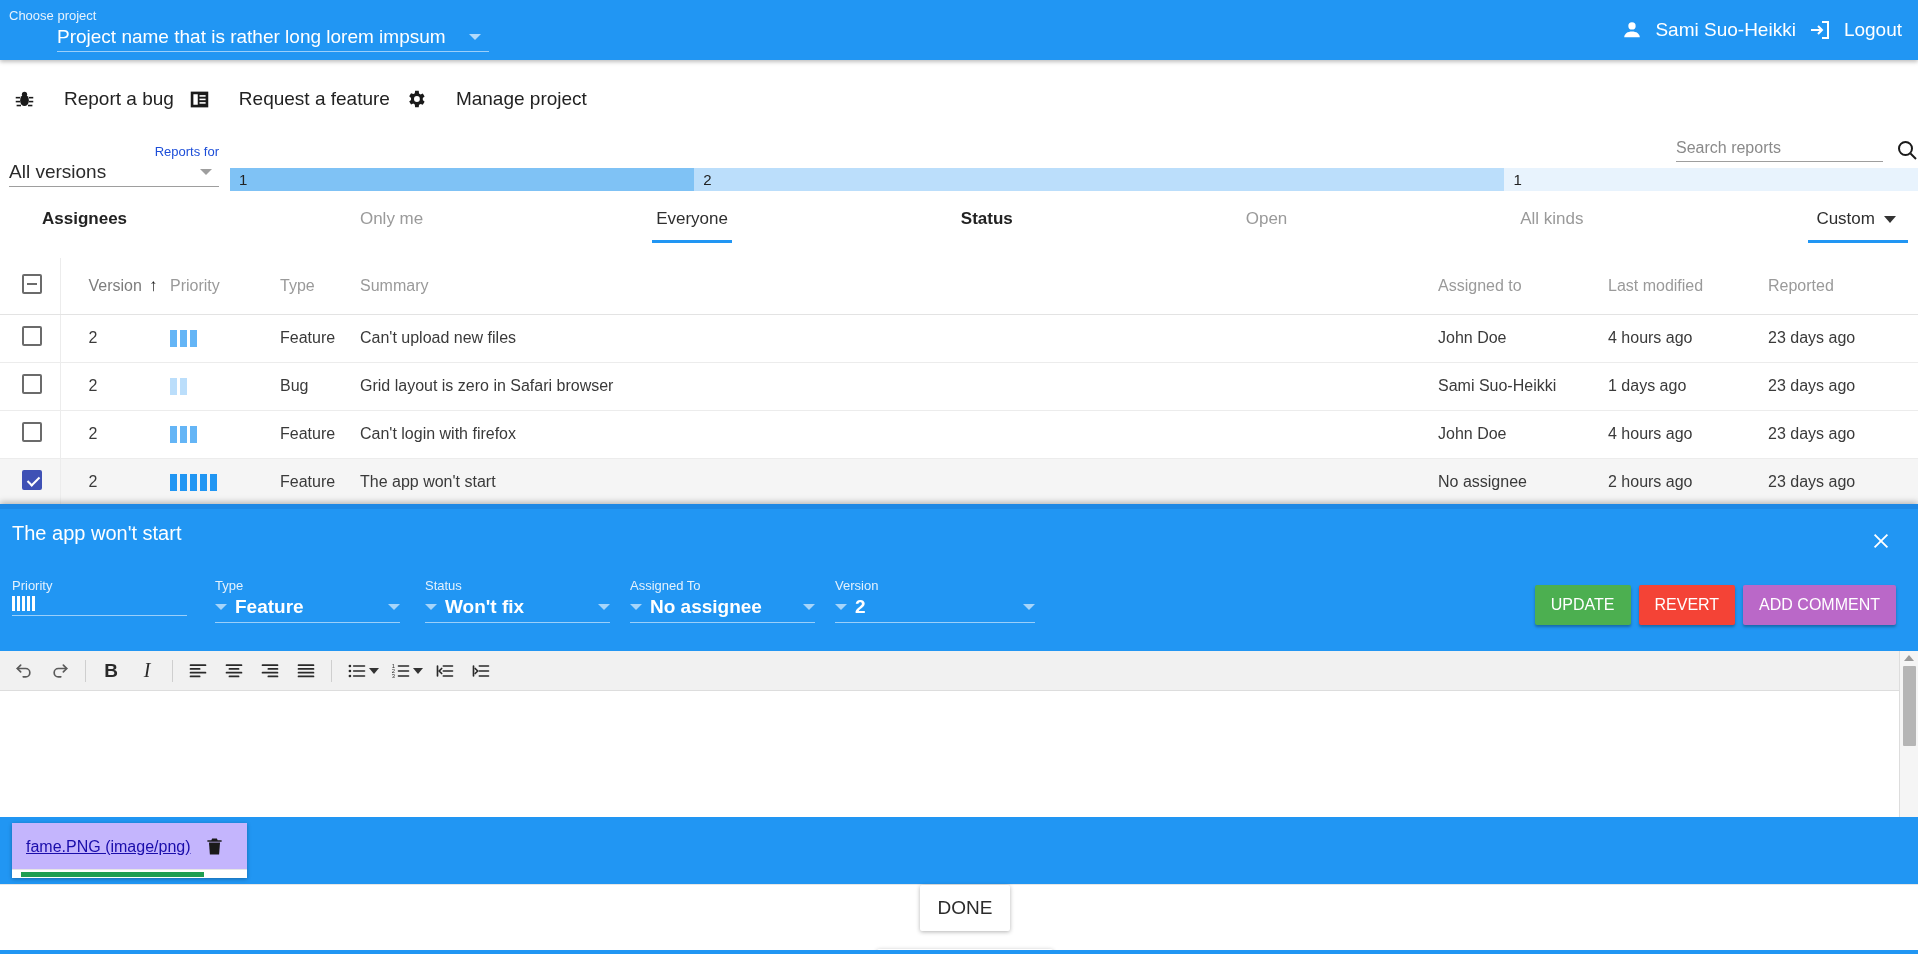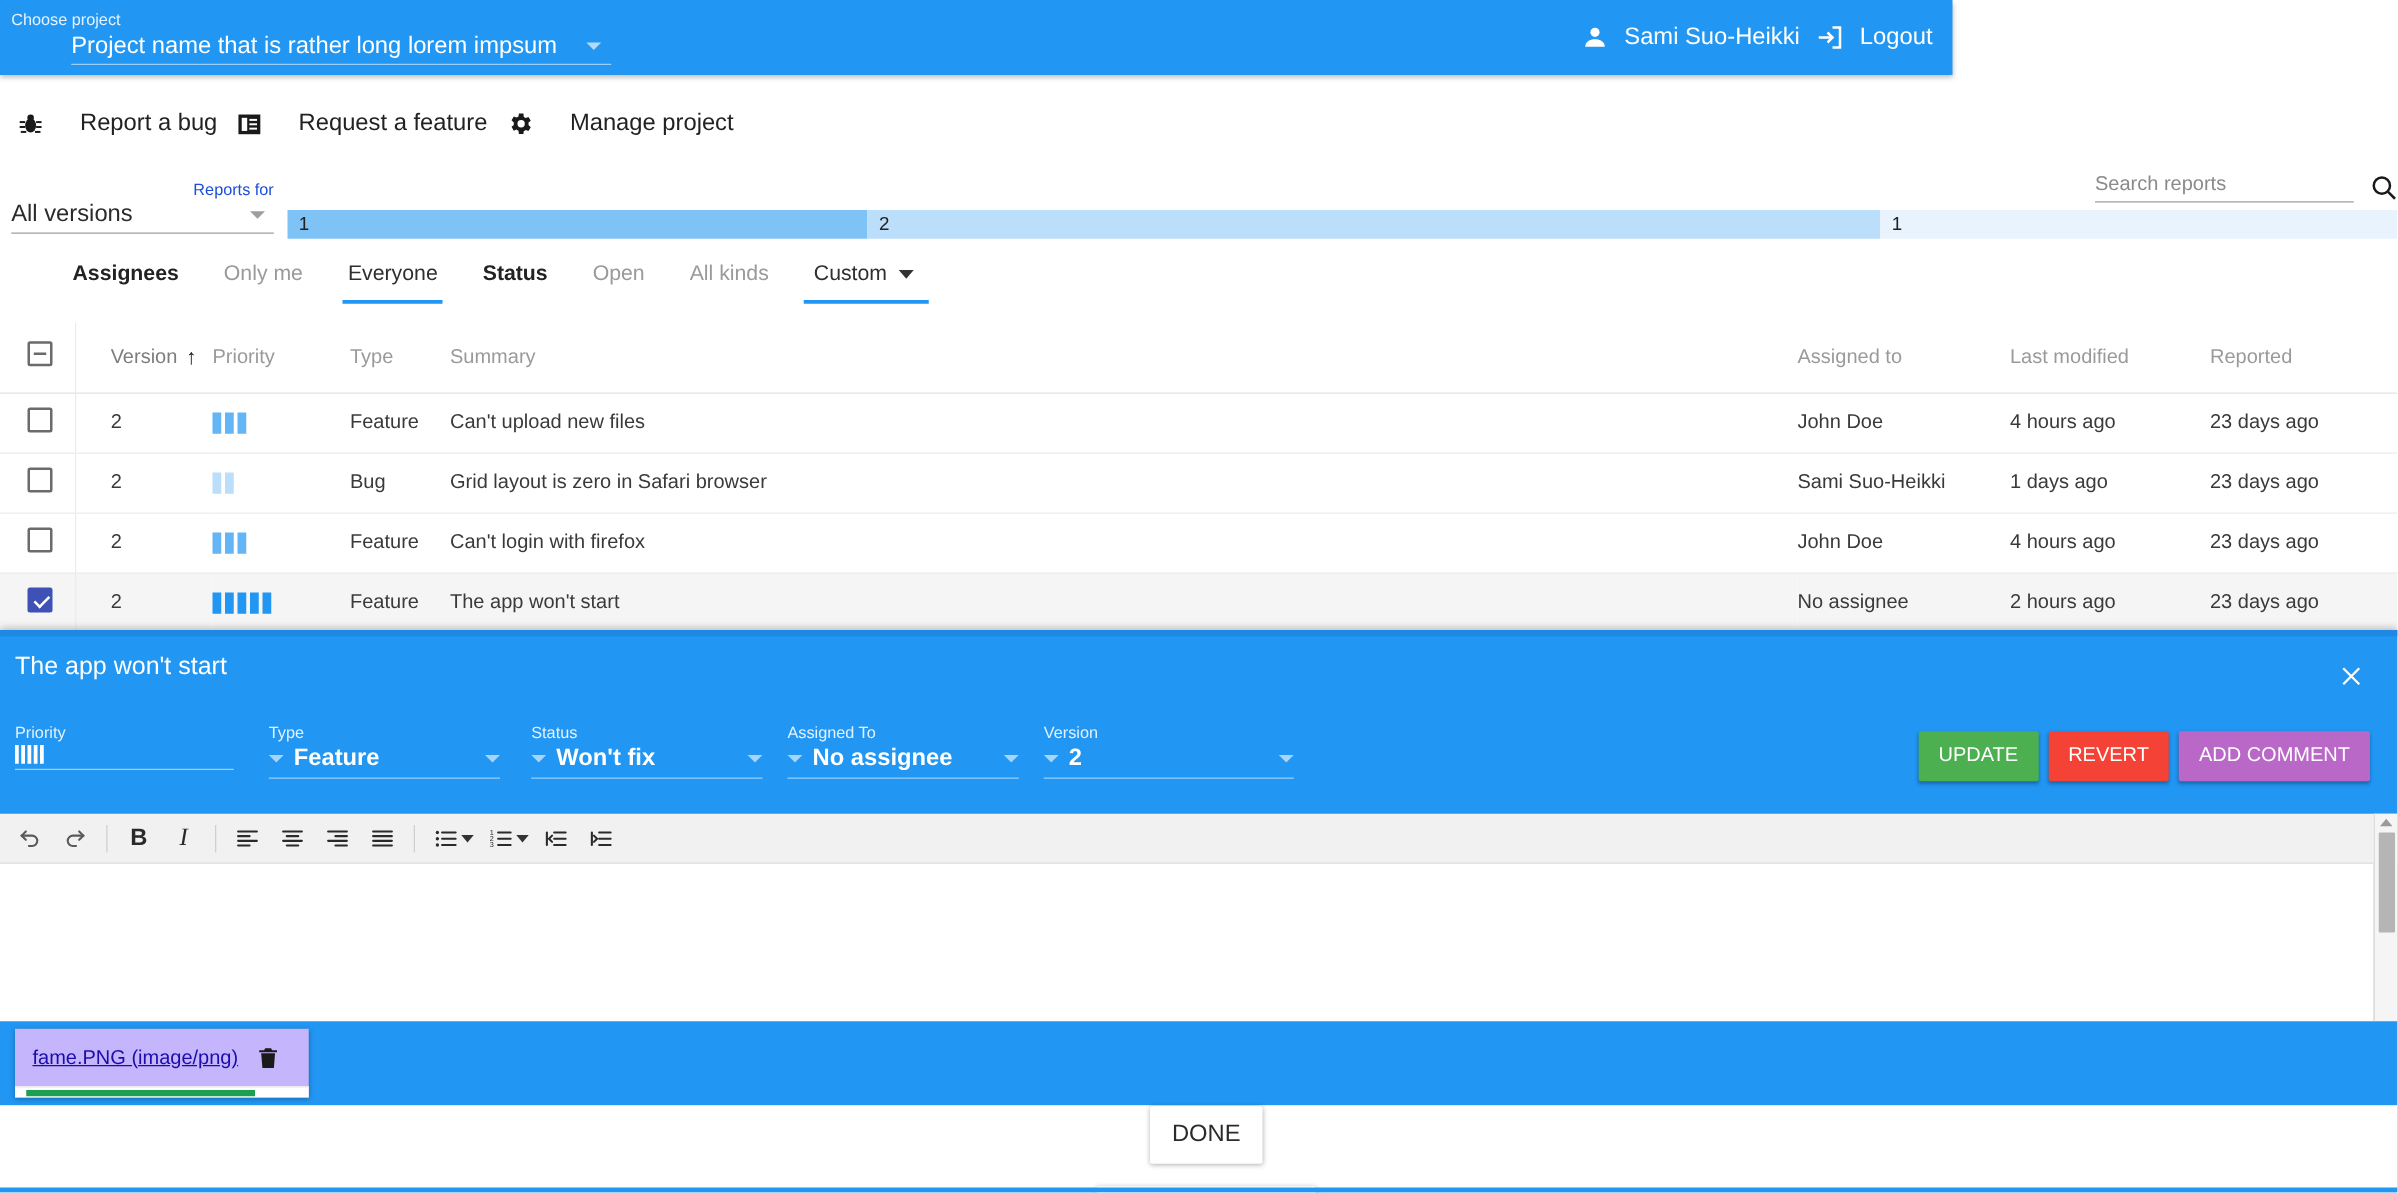--- a/index.html
+++ b/index.html
@@ -6,21 +6,21 @@
   html,body { width:1918px; height:954px; overflow:hidden; }
   body {
     font-family: "Liberation Sans", sans-serif;
     background:#fff; color:#333; font-size:16px;
     -webkit-font-smoothing: antialiased;
   }
   .app { position:relative; width:1918px; height:954px; }
 
   
   .topbar {
-    position:absolute; top:0; left:0; width:1562px; height:60px;
+    position:absolute; top:0; left:0; width:1918px; height:60px;
     background:#2196F3; color:#fff;
     box-shadow:0 2px 4px rgba(0,0,0,.25);
     z-index:5;
   }
   .proj-select { position:absolute; left:9px; top:8px; width:480px; }
   .proj-label { font-size:13px; color:#e6f2fd; line-height:15px; }
   .proj-value-row {
     display:flex; align-items:center; justify-content:space-between;
     border-bottom:1px solid rgba(255,255,255,.55);
     padding-bottom:3px; margin-top:3px;margin-left:48px;
@@ -70,21 +70,21 @@
     border-top:6px solid #9e9e9e; margin-right:7px;
   }
   .versionbar {
     position:absolute; left:230px; top:28px; right:0; height:23px; display:flex;
   }
   .vseg { display:flex; align-items:center; font-size:15px; color:#222; padding-left:9px; }
 
   
   .tabsrow {
     position:absolute; top:205px; left:0; width:1918px; height:53px;
-    display:flex; align-items:flex-start; padding-left:40px; gap:0;
+    display:flex; align-items:flex-start; padding-left:24px; gap:0;justify-content:space-between;
   }
   .tab { position:relative; padding:4px 18px 14px 18px; font-size:17px; cursor:pointer; white-space:nowrap;}
   .tab.group { color:#222; font-weight:bold; cursor:default;}
   .tab.inactive { color:#9a9a9a; }
   .tab.active { color:#2f2f2f; }
   .tab.active::after {
     content:""; position:absolute; left:14px; right:14px; bottom:0; height:3px; background:#2196F3;
   }
   .tab.custom { color:#2f2f2f; display:flex; align-items:center; gap:9px; padding-right:22px;}
   .tab.custom::after {

